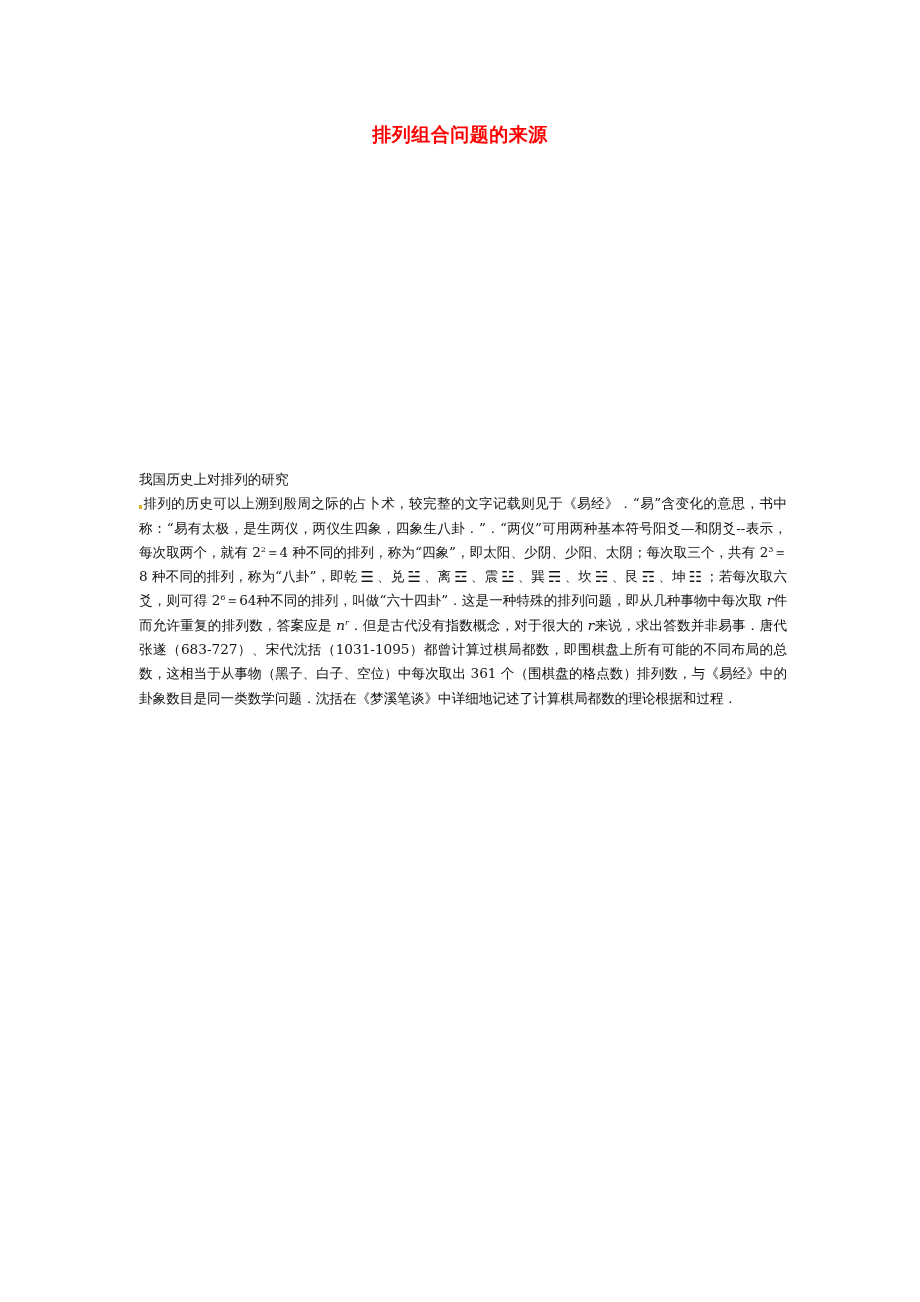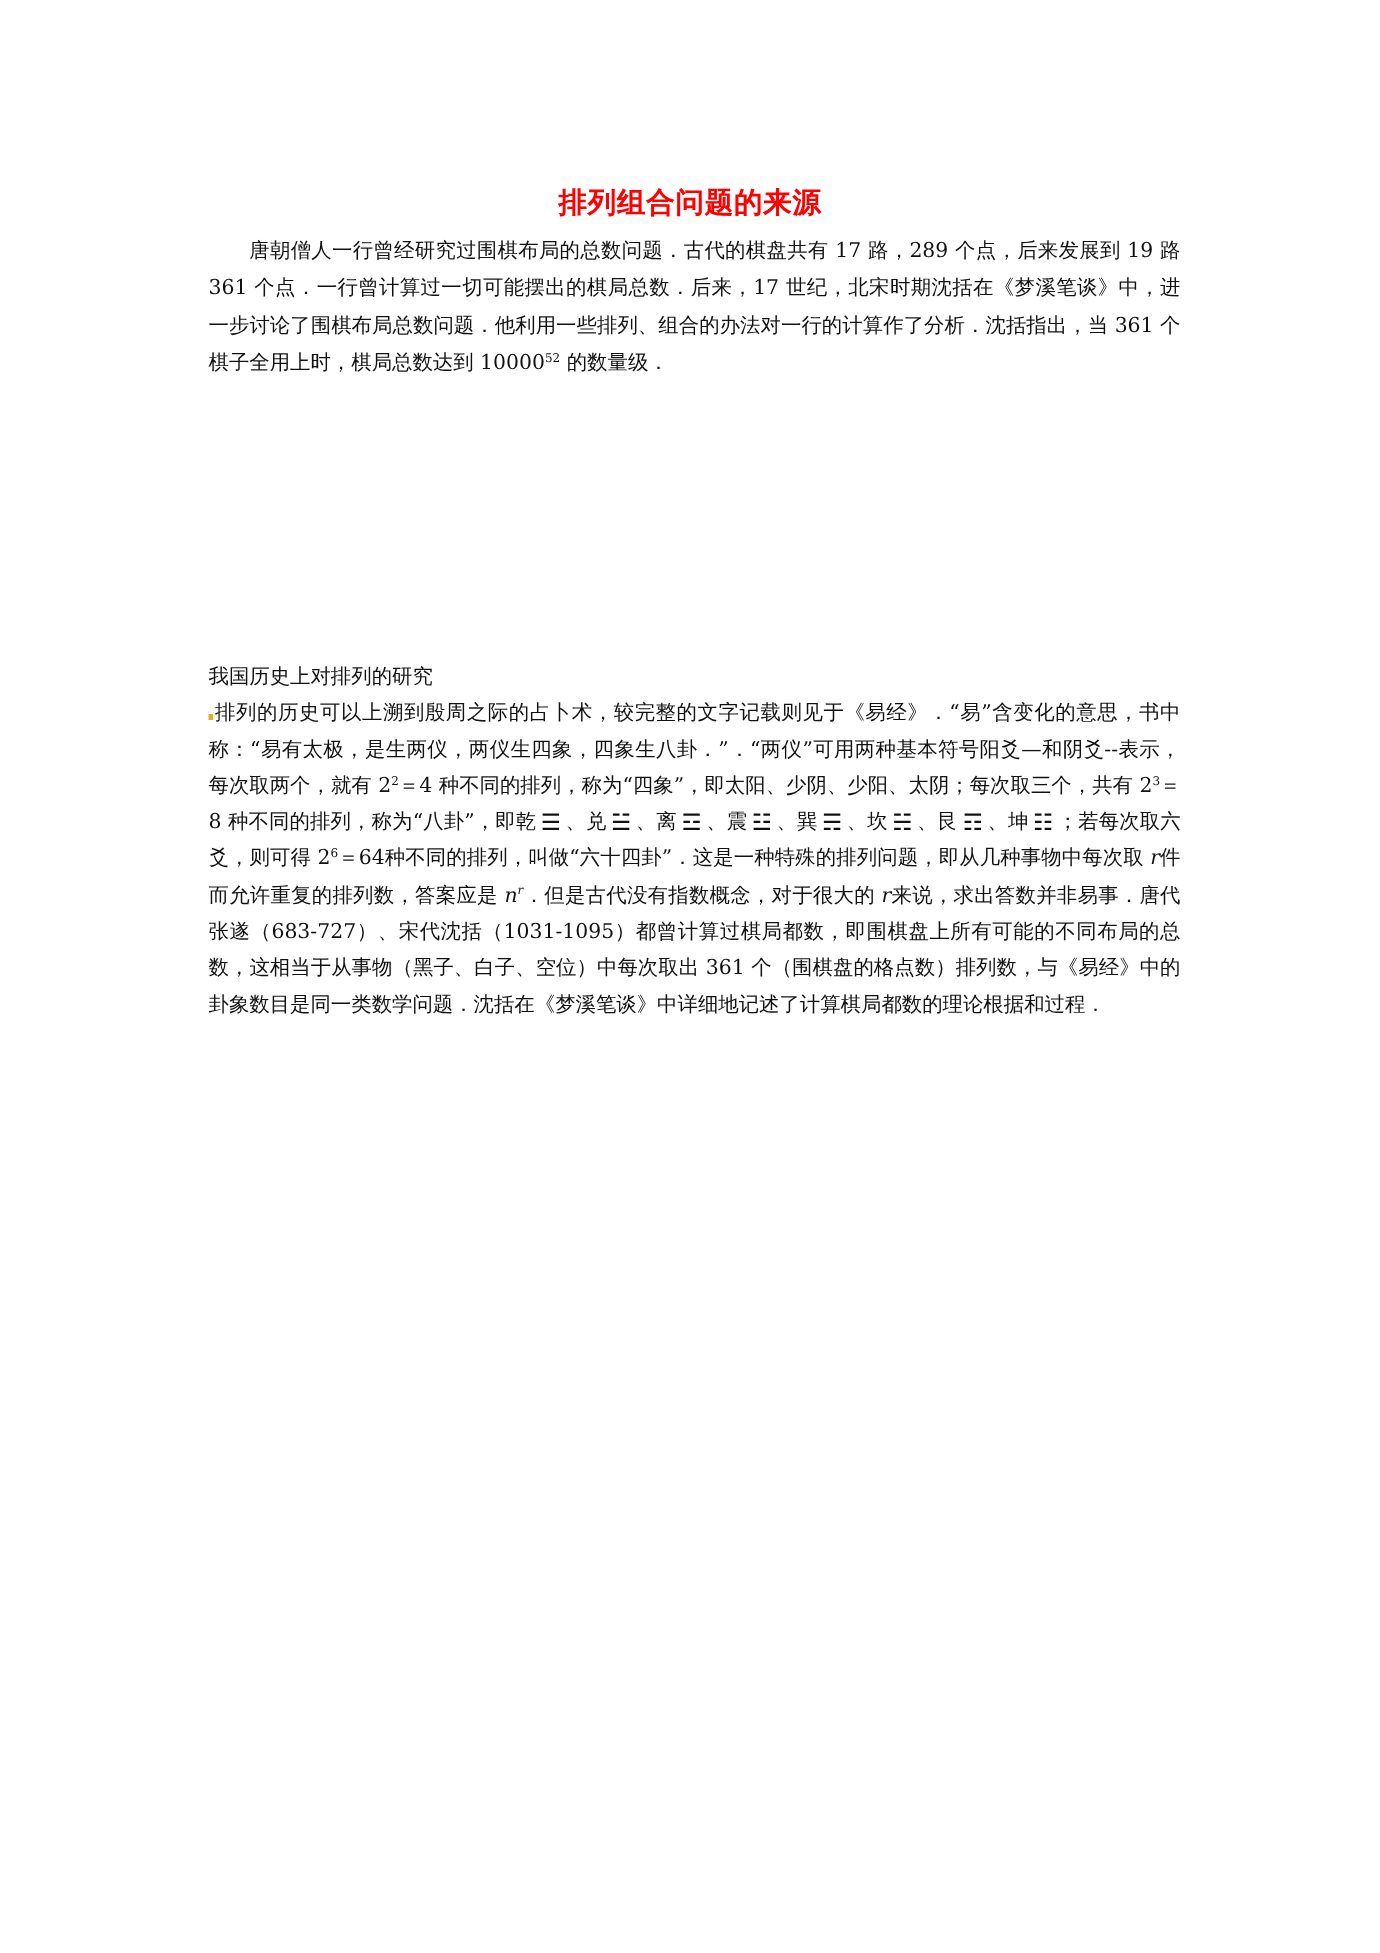--- a/index.html
+++ b/index.html
@@ -13,21 +13,21 @@
     position: absolute; top: 122px; left: 0; width: 920px; text-align: center;
     font-family: "DejaVu Sans", "Liberation Sans", sans-serif;
     font-weight: bold; font-size: 19px; color: #ff0000; letter-spacing: 0.5px;
   }
   .section1 {
     position: absolute; left: 139px; top: 155px; width: 648px;
     font-size: 13.6px; line-height: 25px; text-align: justify;
   }
   .section1 p { margin: 0; text-indent: 2em; }
   .section2 {
-    position: absolute; left: 139px; top: 439px; width: 648px;
+    position: absolute; left: 139px; top: 467px; width: 648px;
     font-size: 13.6px; line-height: 24.3px; text-align: justify;
   }
   .section2 .subhead { margin: 0; }
   .section2 p { margin: 0; }
   sup { font-size: 8px; line-height: 0; vertical-align: 5px; }
   .mark {
     display: inline-block; width: 3px; height: 4px; background: #e0b020;
     vertical-align: -1px; margin: 0 1px 0 0;
   }
   .trigram {
@@ -36,20 +36,19 @@
   }
   i.var { font-style: italic; }
 </style>
 </head>
 <body>
 
 <div class="page">
   <div class="title">排列组合问题的来源</div>
 
   <div class="section1">
-    <p><span>唐朝僧人一行曾经研究过围棋布局的总数问题．古代的棋盘共有 17 路，289 个点，后来发展到 19 路 361 个点．一行曾计算过一切可能摆出的棋局总数．后来，17 世纪，北宋时期沈括在《梦溪笔谈》中，进一步讨论了围棋布局总数问题．他利用一些排列、组合的办法对一行的计算作了分析．沈括指出，当 361 个棋子全用上时，棋局总数达到 </span><span>10000</span><sup>52</sup><span> 的数量级．</span></p>
   </div>
 
   <div class="section2">
     <div class="subhead">我国历史上对排列的研究</div>
     <p><span class="mark"></span><span>排列的历史可以上溯到殷周之际的占卜术，较完整的文字记载则见于《易经》．“易”含变化的意思，书中称：“易有太极，是生两仪，两仪生四象，四象生八卦．”．“两仪”可用两种基本符号阳爻—和阴爻--表示，每次取两个，就有 </span><span>2</span><sup>2</sup><span>＝4 种不同的排列，称为“四象”，即太阳、少阴、少阳、太阴；每次取三个，共有 </span><span>2</span><sup>3</sup><span>＝8 种不同的排列，称为“八卦”，即</span><span><span>乾</span><span class="trigram">☰</span><span>、</span></span><span><span>兑</span><span class="trigram">☱</span><span>、</span></span><span><span>离</span><span class="trigram">☲</span><span>、</span></span><span><span>震</span><span class="trigram">☳</span><span>、</span></span><span><span>巽</span><span class="trigram">☴</span><span>、</span></span><span><span>坎</span><span class="trigram">☵</span><span>、</span></span><span><span>艮</span><span class="trigram">☶</span><span>、</span></span><span><span>坤</span><span class="trigram">☷</span><span>；</span></span><span>若每次取六爻，则可得 </span><span>2</span><sup>6</sup><span>＝64种不同的排列，叫做“六十四卦”．这是一种特殊的排列问题，即从几种事物中每次取 </span><i class="var">r</i><span>件而允许重复的排列数，答案应是 </span><i class="var">n</i><sup><i class="var">r</i></sup><span>．但是古代没有指数概念，对于很大的 </span><i class="var">r</i><span>来说，求出答数并非易事．唐代张遂（683-727）、宋代沈括（1031-1095）都曾计算过棋局都数，即围棋盘上所有可能的不同布局的总数，这相当于从事物（黑子、白子、空位）中每次取出 361 个（围棋盘的格点数）排列数，与《易经》中的卦象数目是同一类数学问题．沈括在《梦溪笔谈》中详细地记述了计算棋局都数的理论根据和过程．</span></p>
   </div>
 </div>
 
 </body></html>

